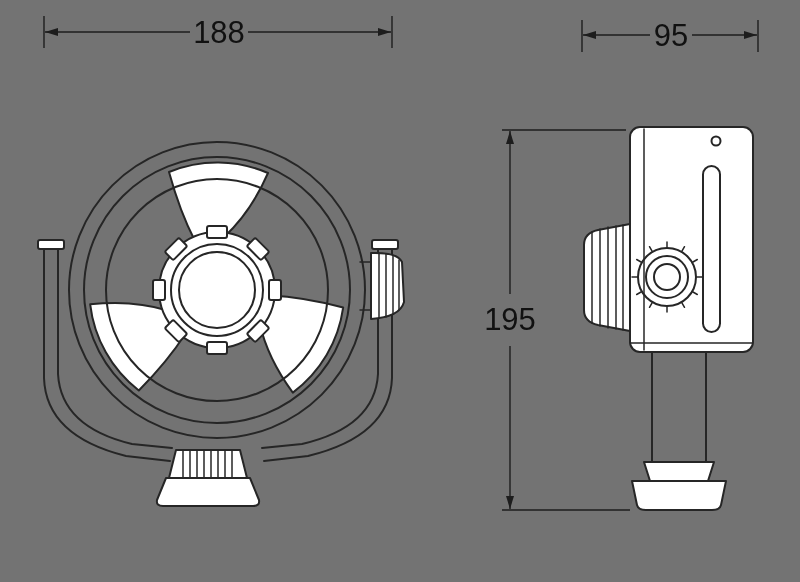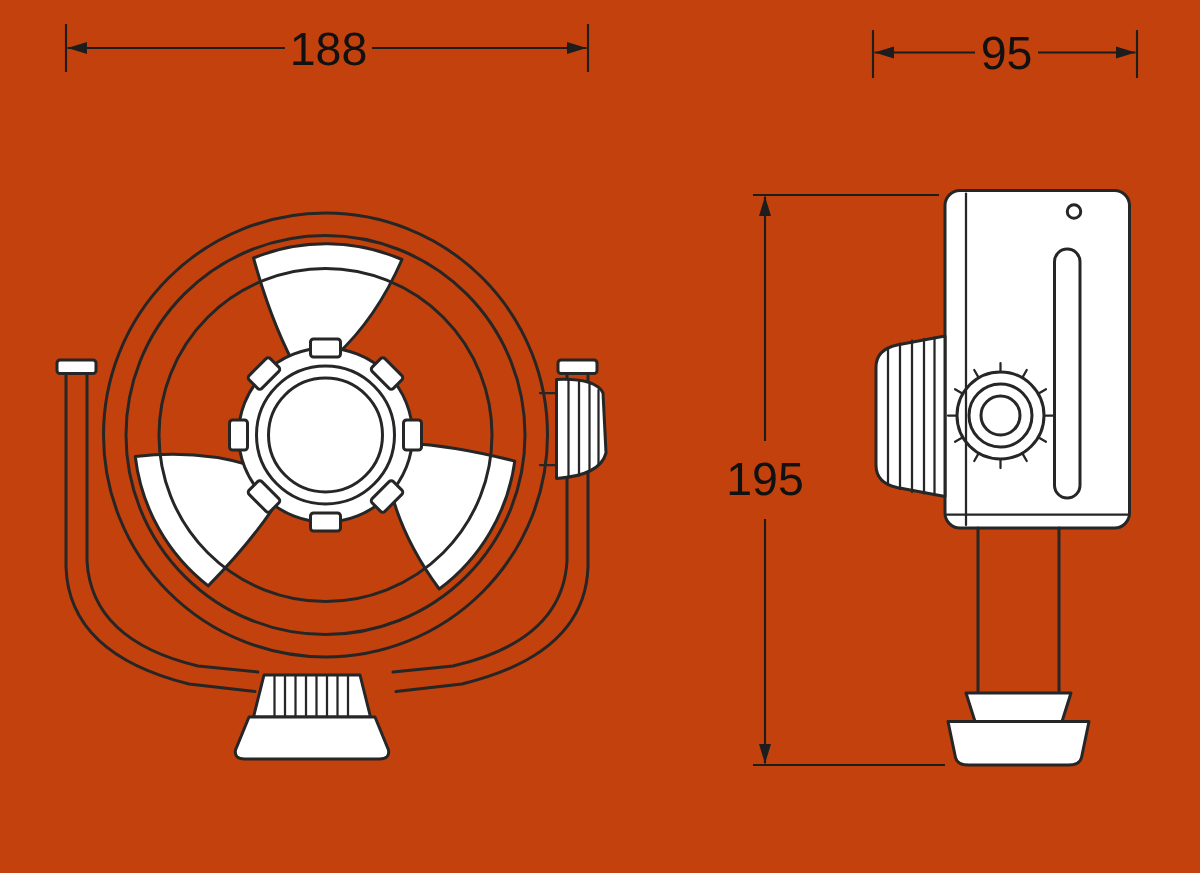--- a/index.html
+++ b/index.html
@@ -5,21 +5,21 @@
   html, body {
     margin: 0;
     padding: 0;
     background: #ffffff;
     font-family: "Liberation Sans", sans-serif;
   }
   .canvas {
     position: relative;
     width: 800px;
     height: 582px;
-    background: #c2410c;
+    background: #737373;
     overflow: hidden;
   }
   svg { display: block; }
   .obj {
     fill: none;
     stroke: #262626;
     stroke-width: 2;
     stroke-linecap: round;
     stroke-linejoin: round;
   }

